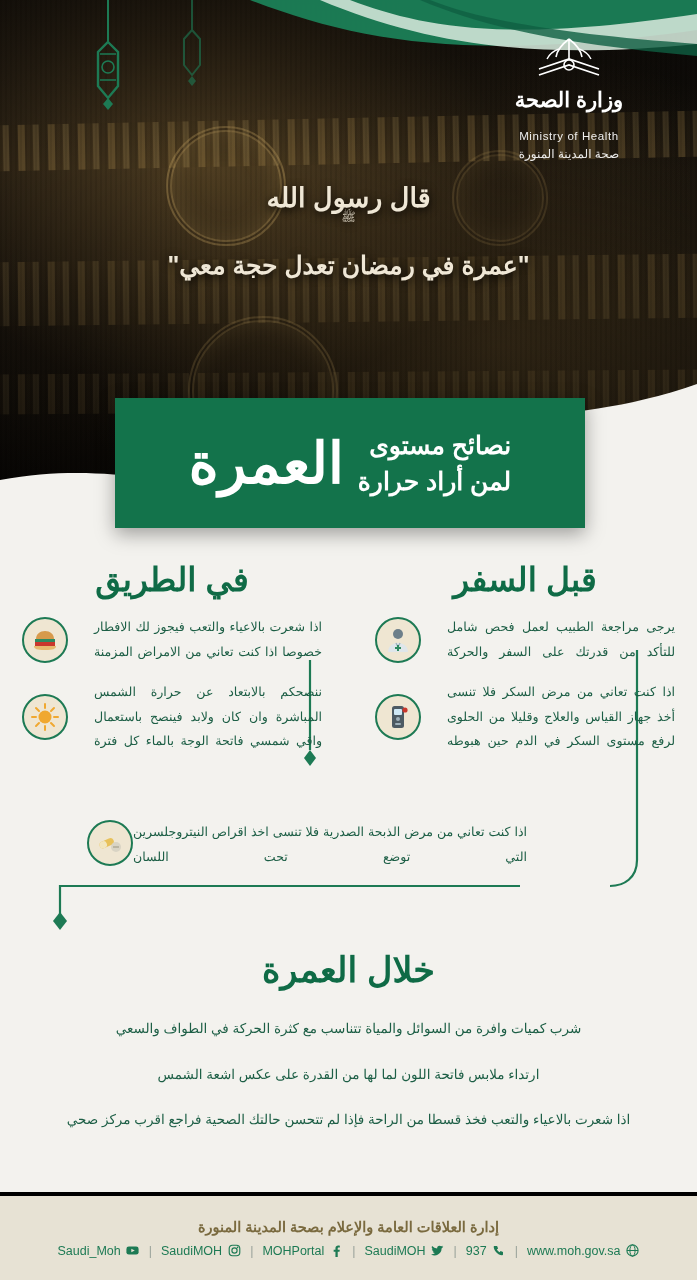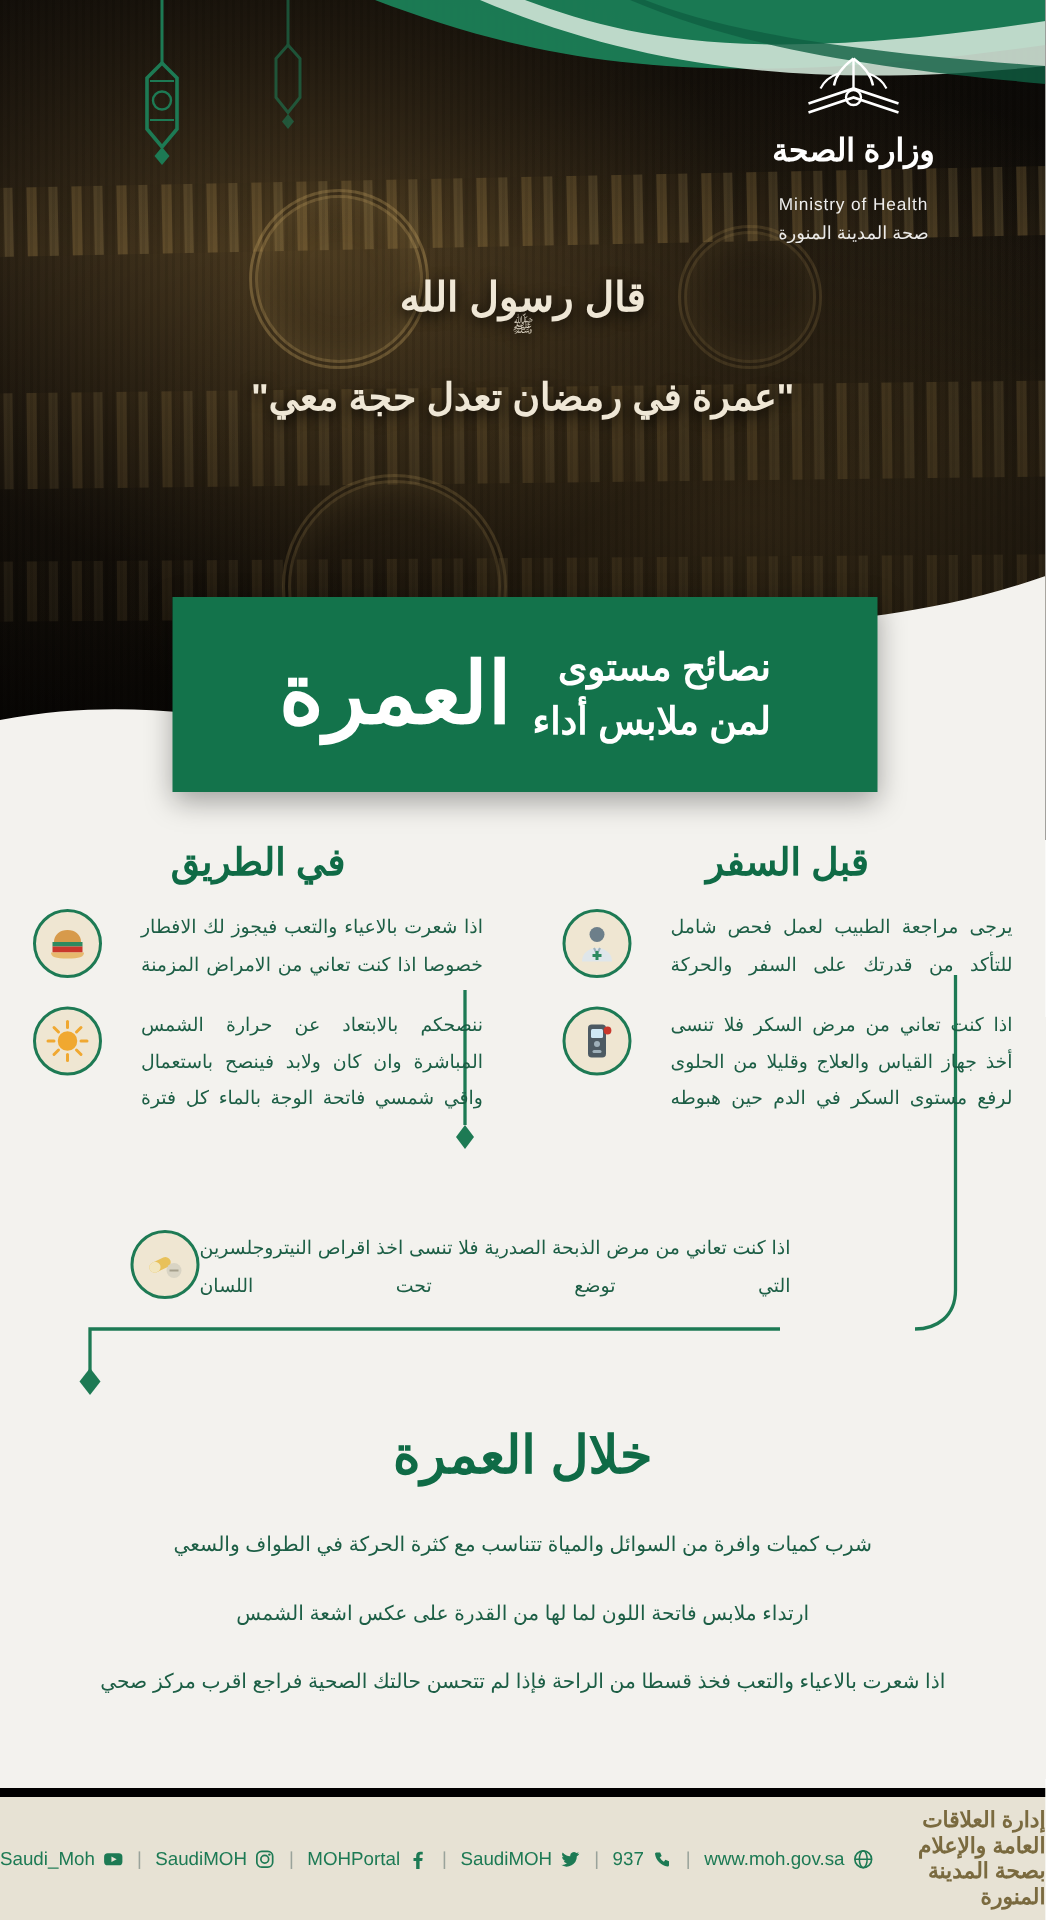--- a/index.html
+++ b/index.html
@@ -99,27 +99,27 @@
     display: flex; align-items: center; justify-content: center;
     box-shadow: 0 6px 18px rgba(0,0,0,0.35);
   }
   .title-inner { display: flex; align-items: center; gap: 14px; color:#fff; padding: 0 18px; }
   .title-small { font-size: 25px; line-height: 1.45; text-align: right; font-weight:700 }
   .title-big { font-size: 57px; font-weight: 800; line-height: 1; }
 
   
   .cols { position: absolute; top: 560px; left: 0; width: 697px; }
   .col-head {
-    color: #0f6b46; font-size: 25px; font-weight: 800; text-align: center;
+    color: #0f6b46; font-size: 33px; font-weight: 800; text-align: center;
   }
   .col-left, .col-right { position: absolute; width: 300px; }
   .col-right { right: 22px; }
   .col-left  { left: 22px; }
 
-  .tip { display: flex; align-items: flex-start; gap: 26px; margin-top: 16px; }
+  .tip { display: flex; align-items: center; gap: 26px; margin-top: 16px; }
   .tip-text {
     flex: 1; color: #1c5e45; font-size: 12.6px; line-height: 1.95;
     text-align: justify; text-align-last: justify; direction: rtl;
   }
   .bubble {
     width: 46px; height: 46px; border-radius: 50%;
     background: #efe6d2; border: 2px solid #1d7a54;
     display: flex; align-items: center; justify-content: center;
     flex: 0 0 46px;
   }
@@ -139,22 +139,22 @@
   .during-head { color: #0f6b46; font-size: 35px; font-weight: 800; }
   .during-list { margin-top: 26px; }
   .during-item {
     color: #1c5e45; font-size: 13.5px; line-height: 1.9; margin: 16px auto 20px;
     width: 640px;
   }
 
   
   .footer {
     position: absolute; bottom: 0; left: 0; width: 697px; height: 88px;
-    background: #e7e2d4; border-top: 6px solid #000000;
-    display: flex; align-items: center; justify-content: center; gap: 9px;
+    background: #e7e2d4; border-top: 4px solid #000000;
+    display: flex; flex-direction: column; align-items: center; justify-content: center; gap: 9px;
   }
   .footer-title { color: #7a6a3f; font-size: 14.5px; font-weight: 700; }
   .footer-links { display: flex; align-items: center; gap: 9px; color: #1d7a54; font-size: 12.5px; }
   .fl { display: flex; align-items: center; gap: 5px; }
   .sep { color: #9aa39b; }
   .ico { display:inline-flex; width:14px; height:14px; align-items:center; justify-content:center; }
 </style>
 </head>
 <body>
 
@@ -213,21 +213,21 @@
 
     <svg class="hero-curve" viewBox="0 0 697 200" preserveAspectRatio="none">
       <path d="M0 200 L0 118 C 140 92, 200 150, 330 96 C 470 40, 560 70, 697 22 L697 200 Z" fill="#f3f2ee"></path>
     </svg>
   </div>
 
   <div class="title-box">
     <div class="title-inner">
       <div class="title-small">
         <div>نصائح مستوى</div>
-        <div>لمن ملابس أداء</div>
+        <div>لمن أراد حرارة</div>
       </div>
       <div class="title-big">العمرة</div>
     </div>
   </div>
 
   <svg class="connector" viewBox="0 0 697 400">
     <path d="M637 90 L637 300 C 637 318, 624 326, 610 326" stroke="#1d7a54" stroke-width="2.2" fill="none"></path>
     <path d="M310 100 L310 190" stroke="#1d7a54" stroke-width="2.2" fill="none"></path>
     <path d="M310 190 l6 8 -6 8 -6 -8 z" fill="#1d7a54"></path>
     <path d="M520 326 L60 326 L60 366" stroke="#1d7a54" stroke-width="2.2" fill="none"></path>

